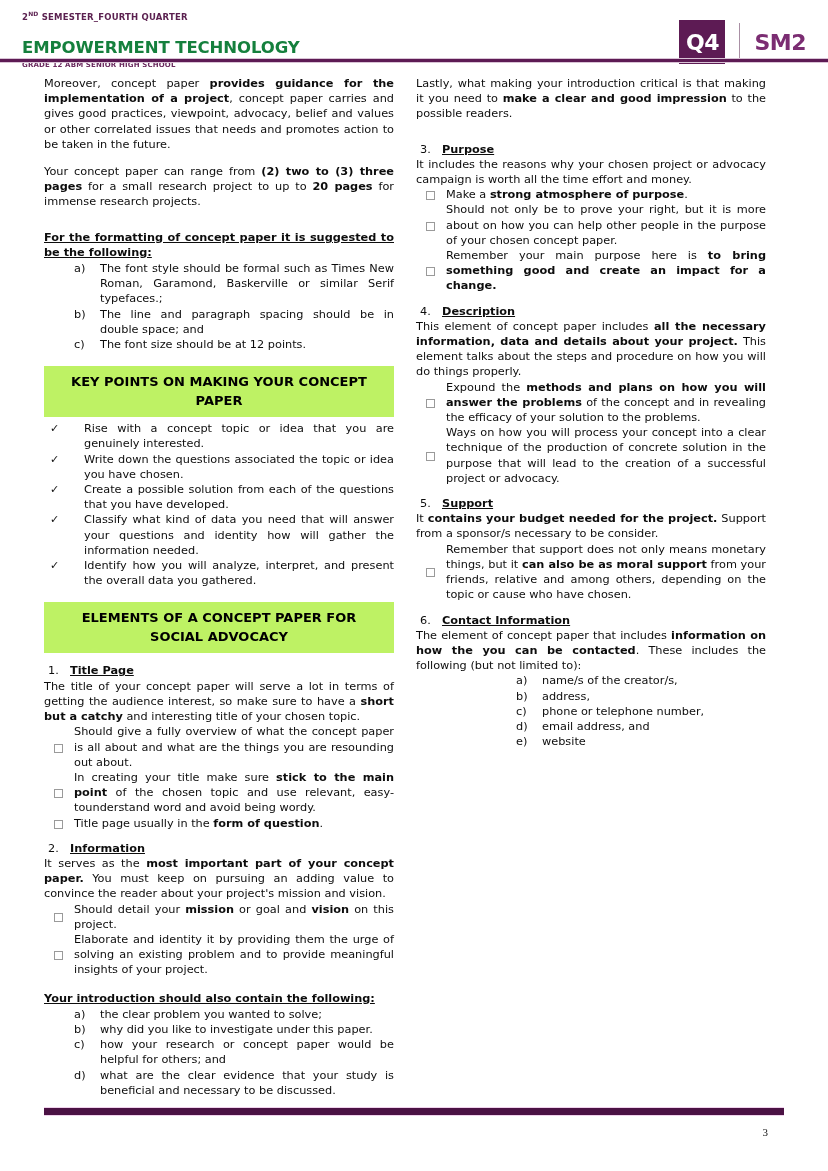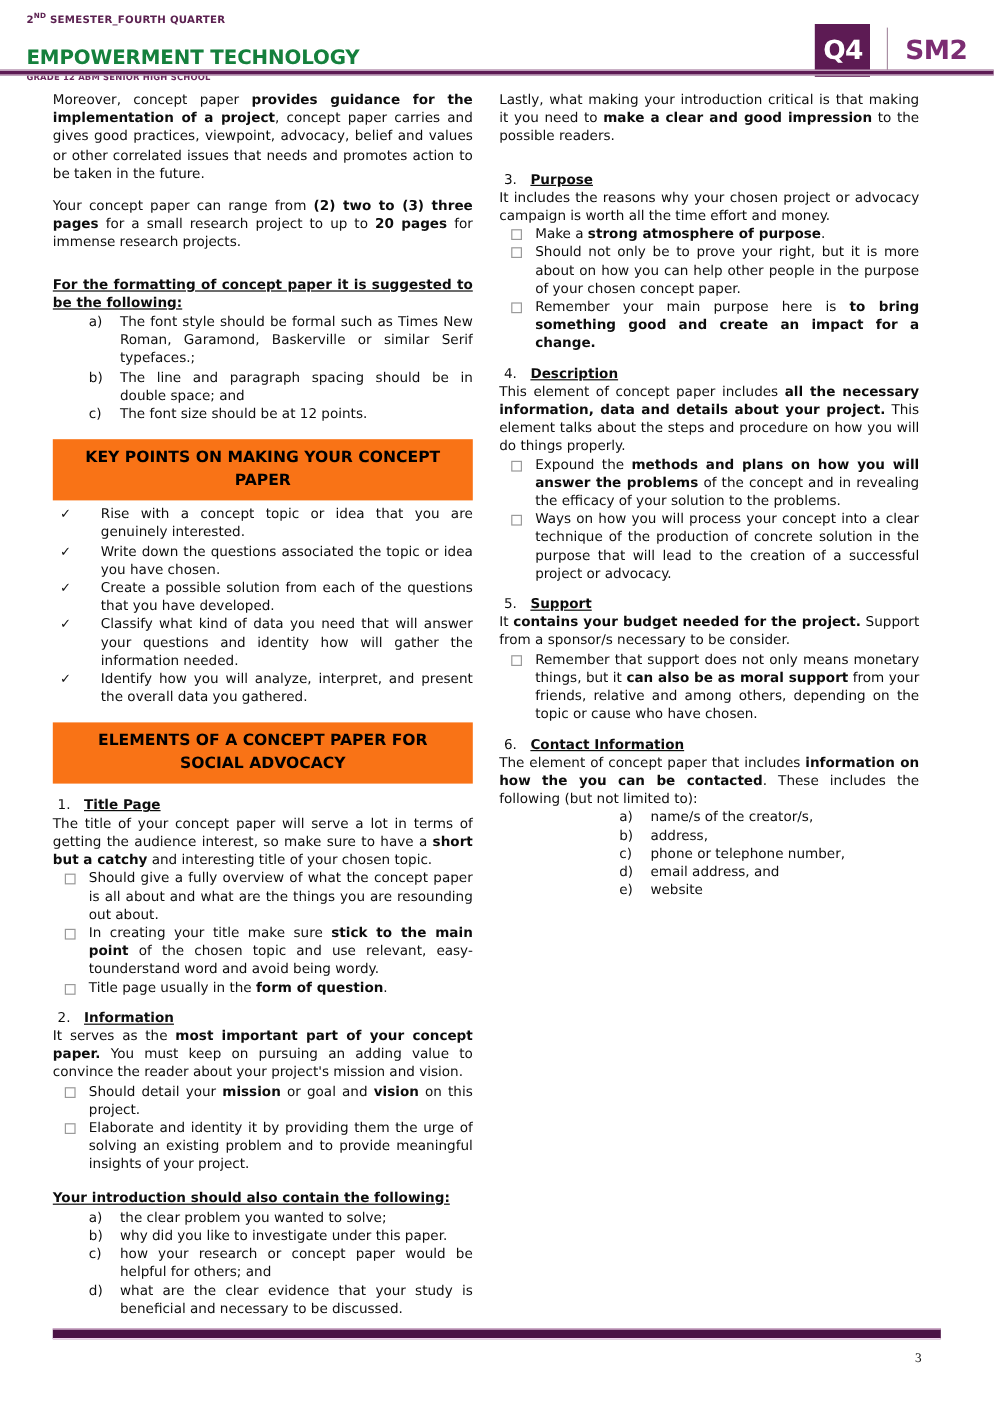--- a/index.html
+++ b/index.html
@@ -175,20 +175,21 @@
   ul.checks > li .body {
     flex: 1;
     text-align: justify;
   }
 
   
   ul.boxes > li {
     display: flex;
     font-size: 11.3px;
     line-height: 15.2px;
+    align-items: center;
   }
   ul.boxes > li .marker {
     flex: 0 0 30px;
     padding-left: 10px;
     box-sizing: border-box;
   }
   ul.boxes > li .marker i {
     display: inline-block;
     width: 7px;
     height: 7px;
@@ -196,21 +197,21 @@
     position: relative;
     top: 2px;
   }
   ul.boxes > li .body {
     flex: 1;
     text-align: justify;
   }
 
   
   .banner {
-    background: #f97316;
+    background: #bef264;
     text-align: center;
     font-weight: bold;
     font-size: 13px;
     line-height: 19px;
     padding: 6px 10px 7px 10px;
     margin: 14px 0 4px 0;
     color: #000;
   }
 
   

